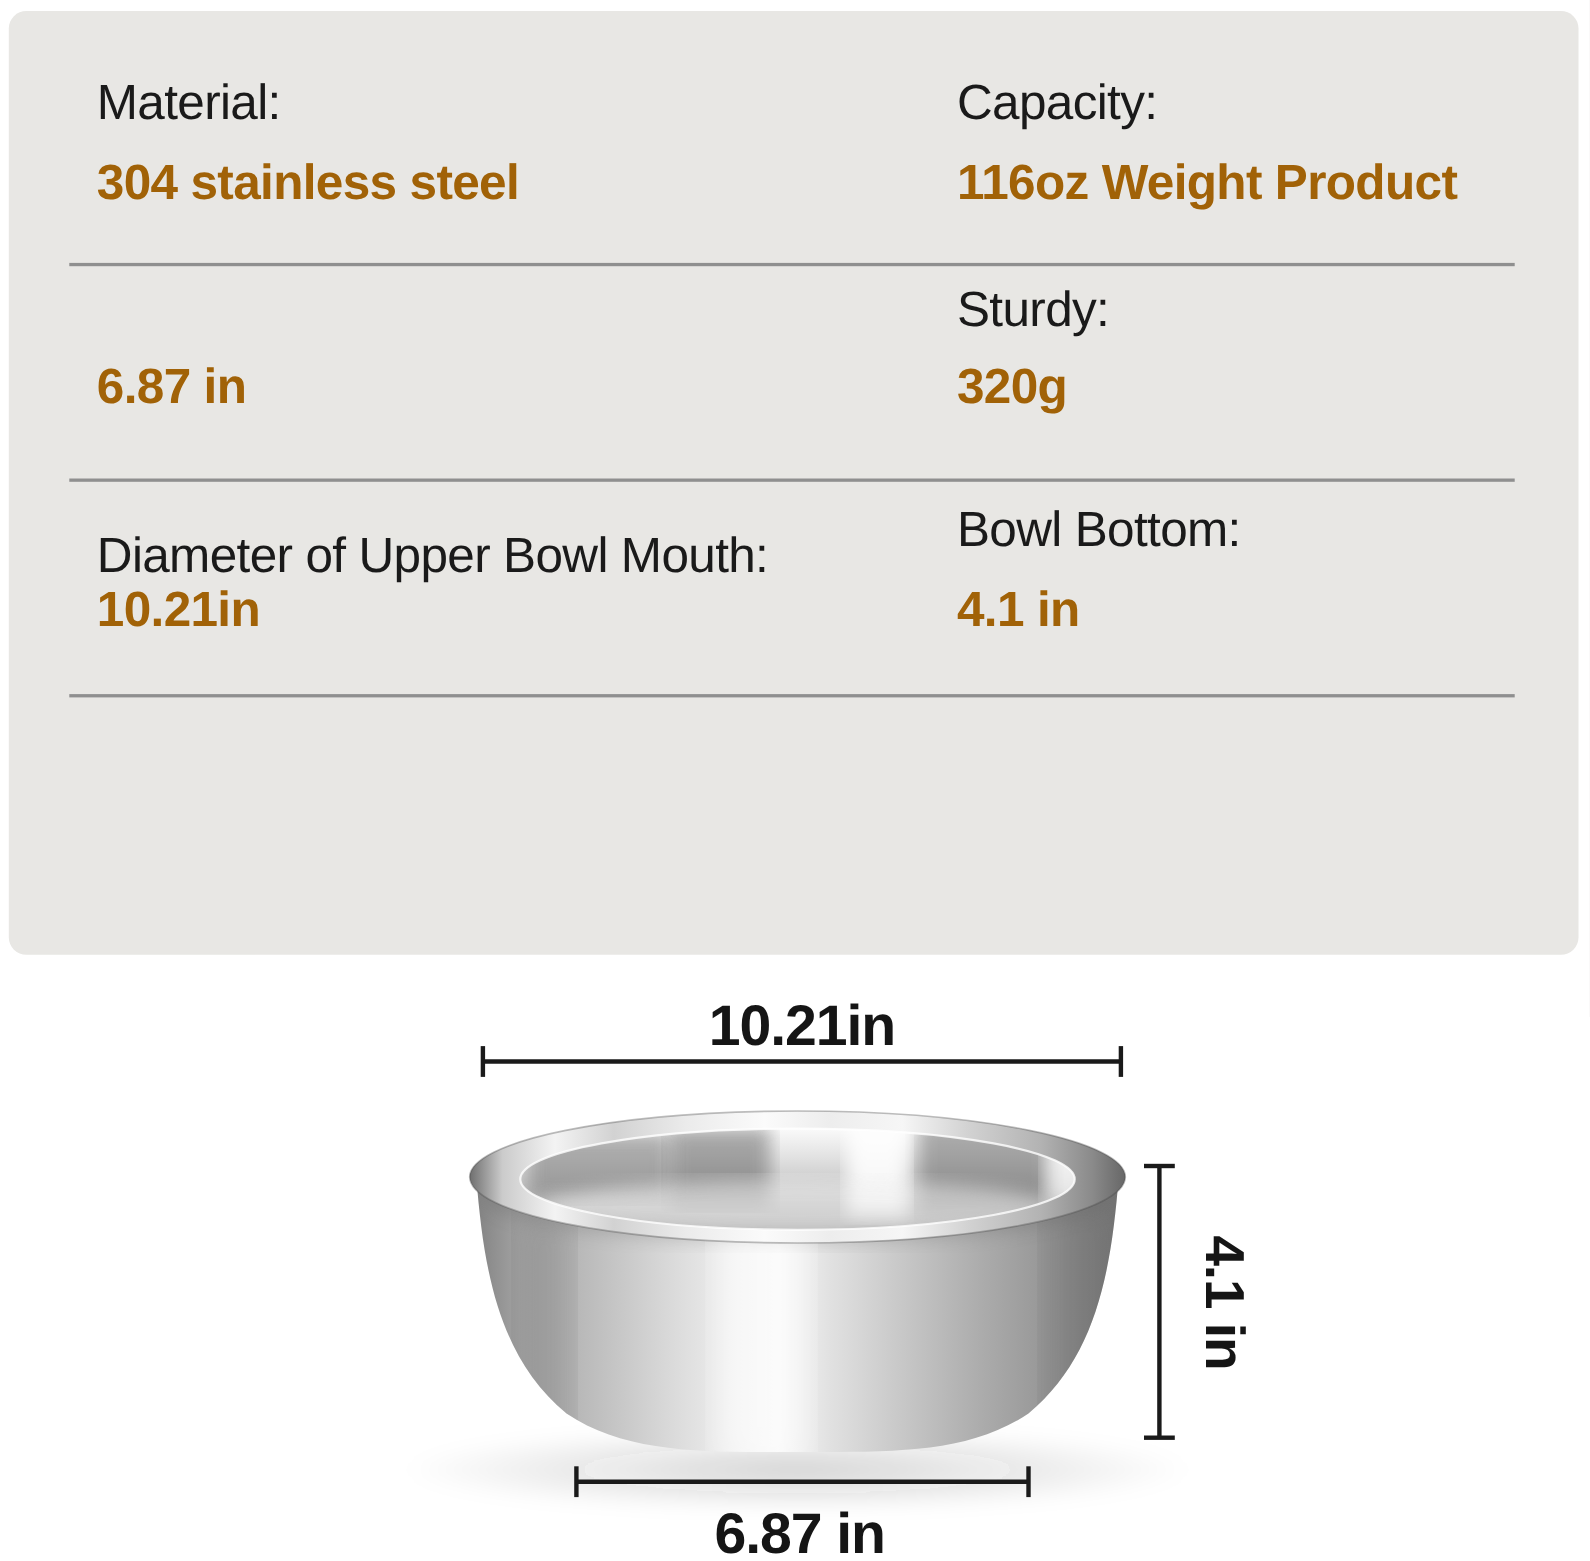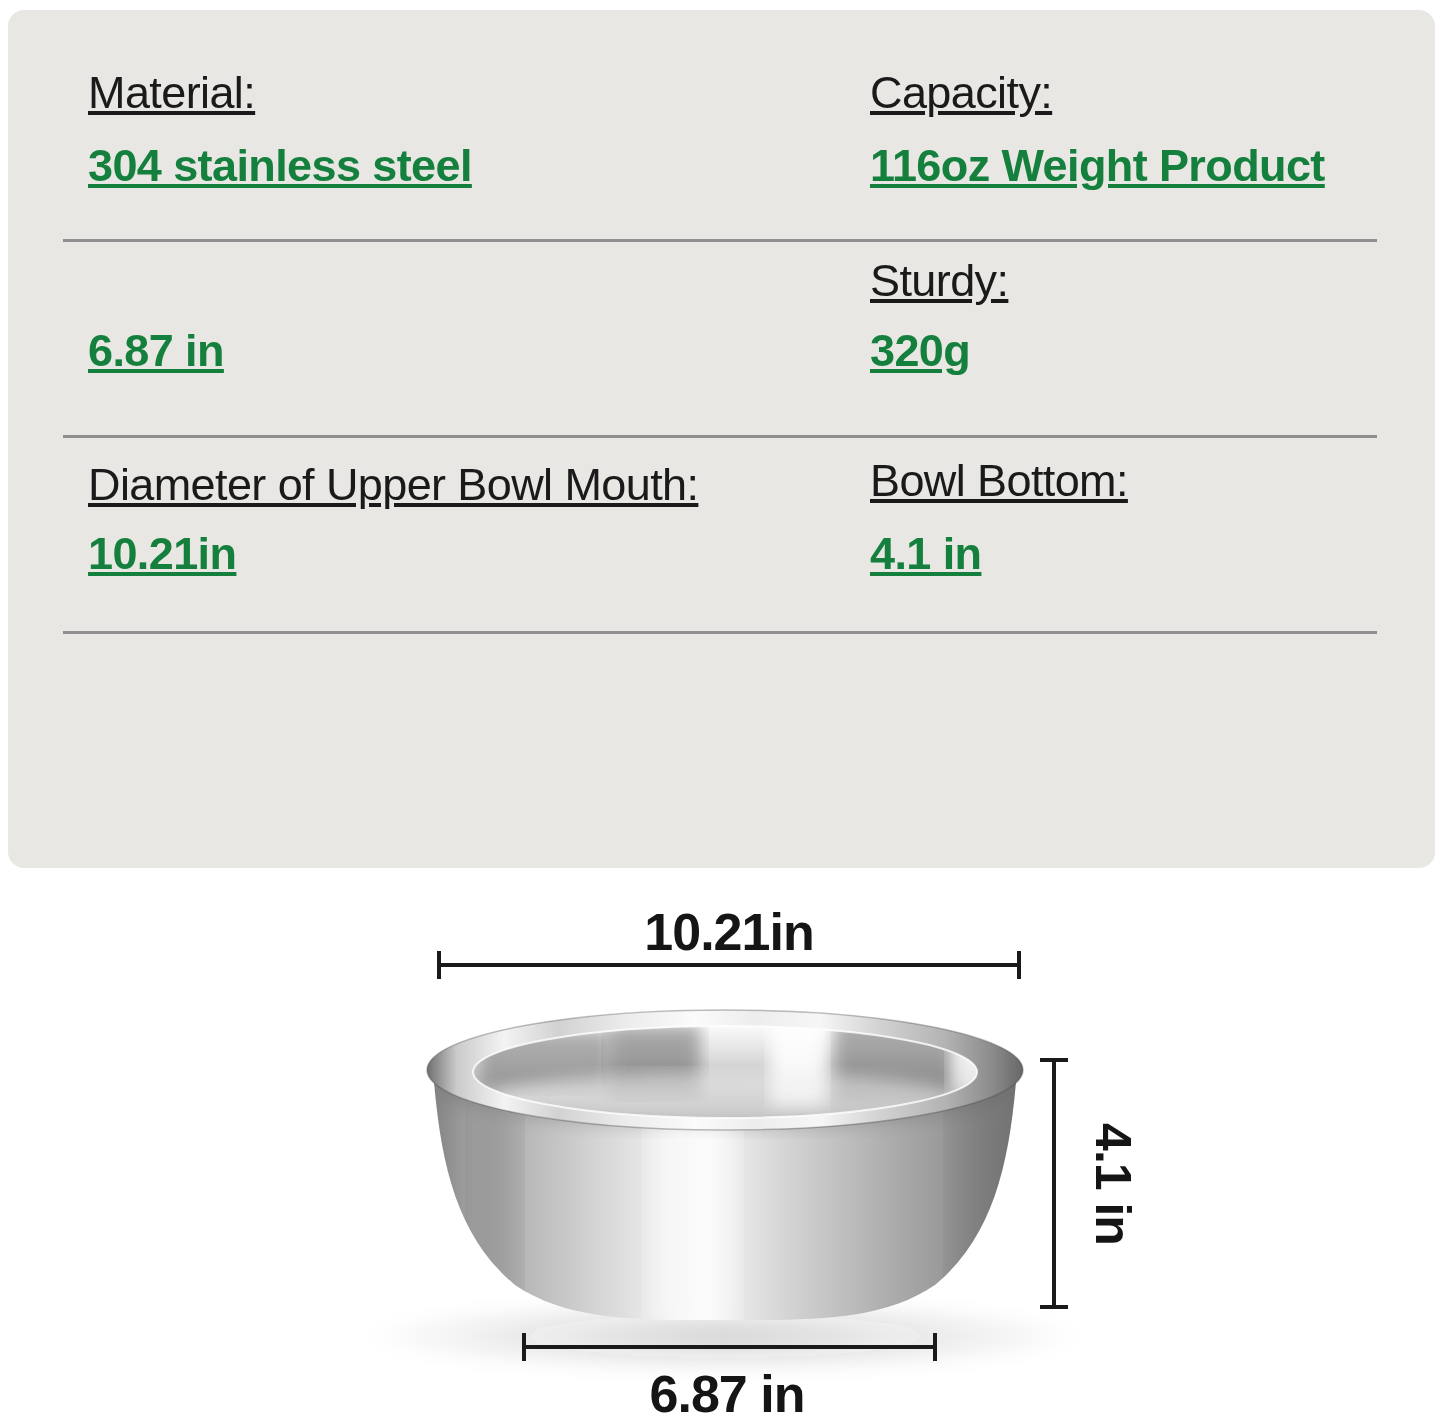--- a/index.html
+++ b/index.html
@@ -4,23 +4,23 @@
 <style>
   html,body{margin:0;padding:0;background:#ffffff;}
   body{width:1445px;height:1419px;position:relative;overflow:hidden;
        font-family:"Liberation Sans", sans-serif;}
   .stage{position:absolute;inset:0;}
 
   
   .panel{position:absolute;left:8px;top:10px;width:1427px;height:858px;
          background:#e8e7e4;border-radius:16px;}
   .cell{position:absolute;white-space:nowrap;letter-spacing:-0.6px;
-        color:#1a1a1a;line-height:1;text-decoration:underline;}
+        color:#1a1a1a;line-height:1;}
   .lbl{font-size:45px;font-weight:400;}
-  .val{font-size:45px;font-weight:700;color:#15803d;}
+  .val{font-size:45px;font-weight:700;color:#a16207;}
   .divider{position:absolute;left:55px;width:1314px;height:3px;
            background:#8f8f8f;border:0;}
 
   
   .diagram-svg{position:absolute;left:0;top:0;width:1445px;height:1419px;}
   .dim-text{font-family:"Liberation Sans", sans-serif;font-weight:700;
             fill:#151515;letter-spacing:-1px;}
 </style>
 </head>
 <body>
@@ -35,21 +35,21 @@
     <div class="cell val" style="left:862px;top:133px">116oz Weight Product</div>
 
     <hr class="divider" style="top:221px">
 
     <div class="cell val" style="left:80px;top:318px">6.87 in</div>
     <div class="cell lbl" style="left:862px;top:248px">Sturdy:</div>
     <div class="cell val" style="left:862px;top:318px">320g</div>
 
     <hr class="divider" style="top:417px">
 
-    <div class="cell lbl" style="left:80px;top:452px">Diameter of Upper Bowl Mouth:</div>
+    <div class="cell lbl" style="left:80px;top:472px">Diameter of Upper Bowl Mouth:</div>
     <div class="cell val" style="left:80px;top:521px">10.21in</div>
     <div class="cell lbl" style="left:862px;top:448px">Bowl Bottom:</div>
     <div class="cell val" style="left:862px;top:521px">4.1 in</div>
 
     <hr class="divider" style="top:613px">
 
   </section>
 
   <svg class="diagram-svg" viewBox="0 0 1445 1419" aria-hidden="true">
     <defs>

